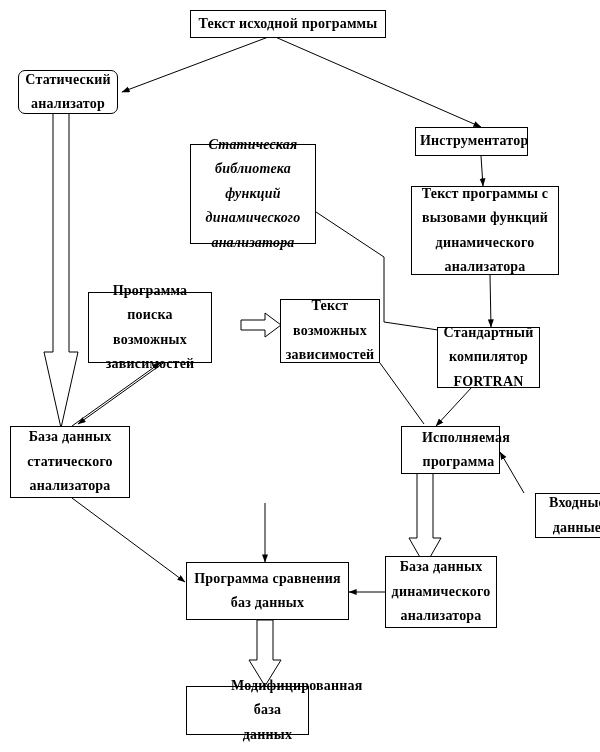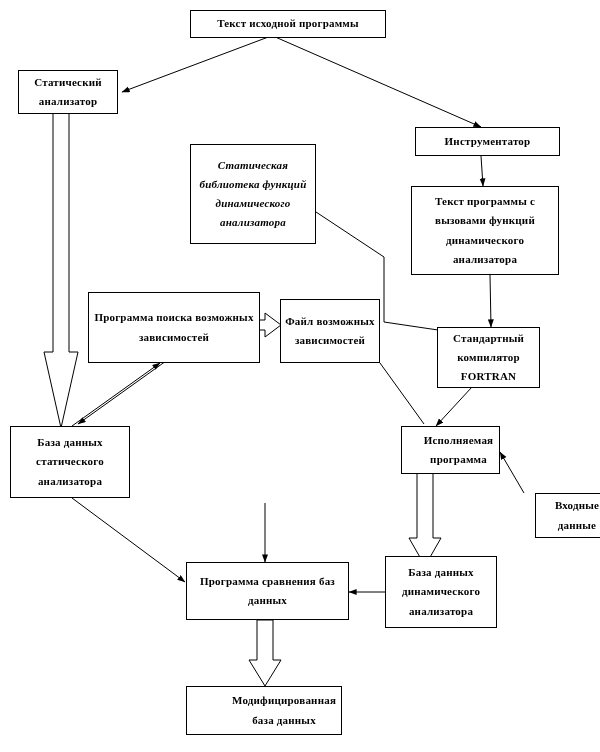--- a/index.html
+++ b/index.html
@@ -26,21 +26,21 @@
   .node {
     position: absolute;
     box-sizing: border-box;
     border: 1px solid #000000;
     background: #ffffff;
     display: flex;
     align-items: center;
     justify-content: center;
     text-align: center;
     font-weight: bold;
-    font-size: 11px;
+    font-size: 14px;
     line-height: 1.75;
     color: #000000;
     letter-spacing: 0.2px;
     padding: 2px 4px;
     z-index: 3;
   }
   .node span {
     display: block;
     width: 100%;
   }
@@ -90,42 +90,42 @@
 
     <line x1="385" y1="592" x2="349" y2="592" stroke="#000000" stroke-width="1" marker-end="url(#ah)"></line>
 
     <path d="M257,620 L257,660 L249,660 L265,686 L281,660 L273,660 L273,620 z" fill="#ffffff" stroke="#000000" stroke-width="1"></path>
   </svg>
 
   <div class="node" style="left:190px; top:10px; width:196px; height:28px;">
     <span>Текст исходной программы</span>
   </div>
 
-  <div class="node" style="left:18px; top:70px; width:100px; height:44px;">
+  <div class="node" style="left:18px; top:70px; width:100px; height:44px;border-radius:7px;">
     <span>Статический анализатор</span>
   </div>
 
-  <div class="node" style="left:415px; top:127px; width:145px; height:29px;">
+  <div class="node" style="left:415px; top:127px; width:113px; height:29px;">
     <span>Инструментатор</span>
   </div>
 
   <div class="node" style="left:190px; top:144px; width:126px; height:100px;font-style:italic;">
     <span>Статическая библиотека функций динамического анализатора</span>
   </div>
 
   <div class="node" style="left:411px; top:186px; width:148px; height:89px;">
     <span>Текст программы с вызовами функций динамического анализатора</span>
   </div>
 
-  <div class="node" style="left:88px; top:292px; width:172px; height:71px;">
+  <div class="node" style="left:88px; top:292px; width:124px; height:71px;">
     <span>Программа поиска возможных зависимостей</span>
   </div>
 
   <div class="node" style="left:280px; top:299px; width:100px; height:64px;">
-    <span>Файл возможных зависимостей</span>
+    <span>Текст возможных зависимостей</span>
   </div>
 
   <div class="node" style="left:437px; top:327px; width:103px; height:61px;">
     <span>Стандартный компилятор FORTRAN</span>
   </div>
 
   <div class="node" style="left:10px; top:426px; width:120px; height:72px;">
     <span>База данных статического анализатора</span>
   </div>
 
@@ -139,17 +139,17 @@
   </div>
 
   <div class="node" style="left:186px; top:562px; width:163px; height:58px;">
     <span>Программа сравнения баз данных</span>
   </div>
 
   <div class="node" style="left:385px; top:556px; width:112px; height:72px;">
     <span>База данных динамического анализатора</span>
   </div>
 
-  <div class="node" style="left:186px; top:686px; width:156px; height:49px;padding-left:44px;">
+  <div class="node" style="left:186px; top:686px; width:123px; height:49px;padding-left:44px;">
     <span>Модифицированная база данных</span>
   </div>
 
 </div>
 
 </body></html>

